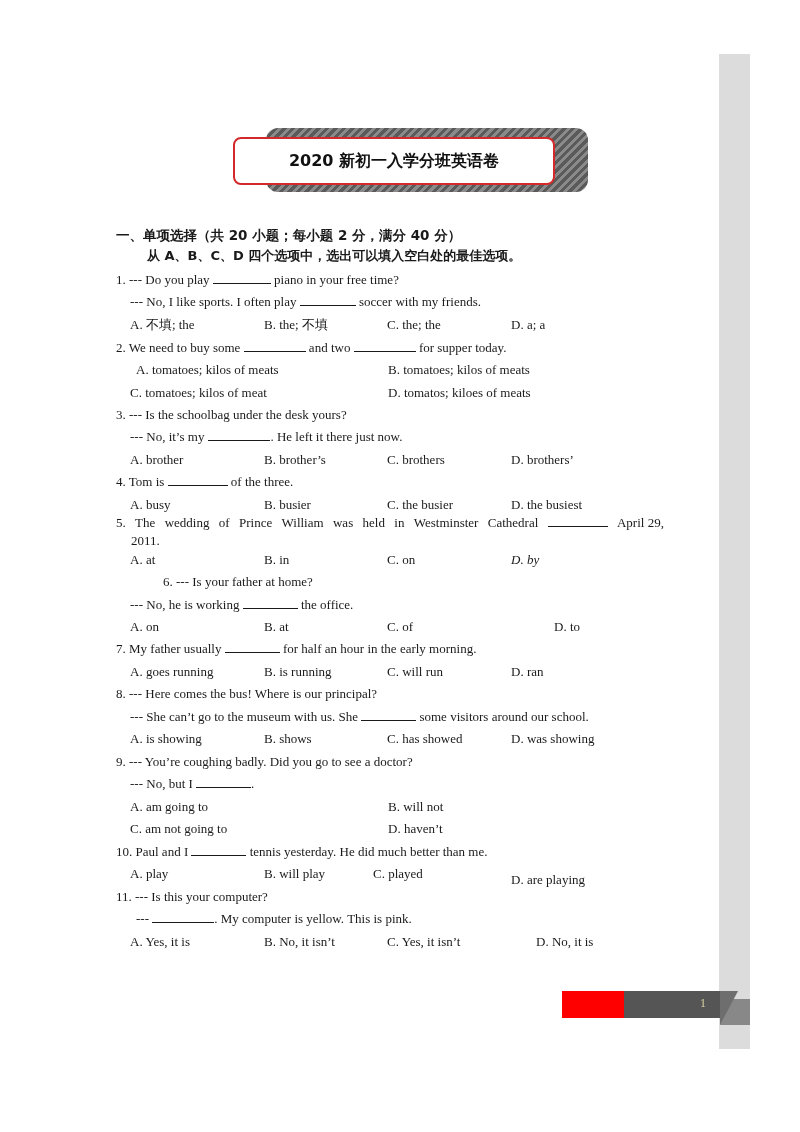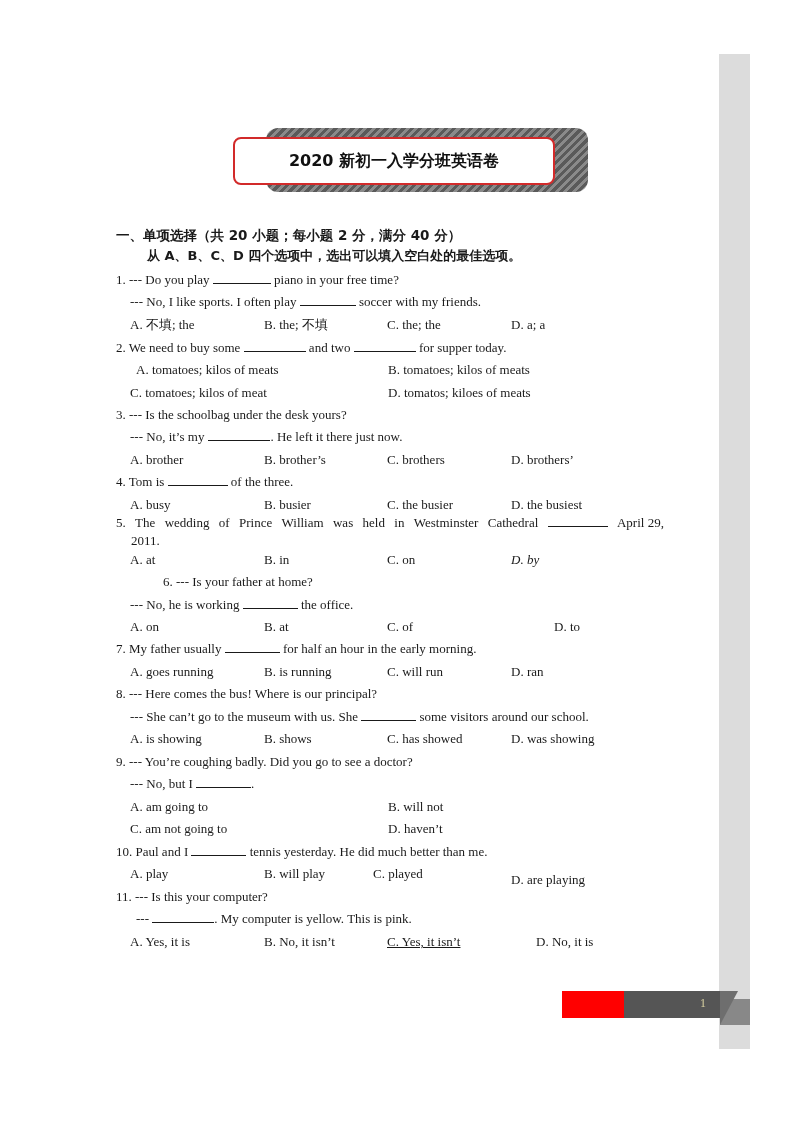--- a/index.html
+++ b/index.html
@@ -156,20 +156,20 @@
 <div class="line" style="left:373px;top:866px;text-align:center;">C. played</div>
 <div class="line" style="left:511px;top:872px;">D. are playing</div>
 
 <div class="line" style="left:116px;top:889px;">11. --- Is this your computer?</div>
 <div class="line" style="left:136px;top:911px;">
   <span>---</span>
   <span class="blank" style="width:62px"></span><span>. My computer is yellow. This is pink.</span>
 </div>
 <div class="line" style="left:130px;top:934px;">A. Yes, it is</div>
 <div class="line" style="left:264px;top:934px;">B. No, it isn’t</div>
-<div class="line" style="left:387px;top:934px;text-decoration:underline;">C. Yes, it isn’t</div>
+<div class="line" style="left:387px;top:934px;">C. Yes, it isn’t</div>
 <div class="line" style="left:536px;top:934px;">D. No, it is</div>
 
 <div class="footer-red"></div>
 <div class="footer-gray"></div>
 <div class="footer-tail"></div>
 <div class="footer-tri"></div>
 <div class="footer-num">1</div>
 
 </body></html>

